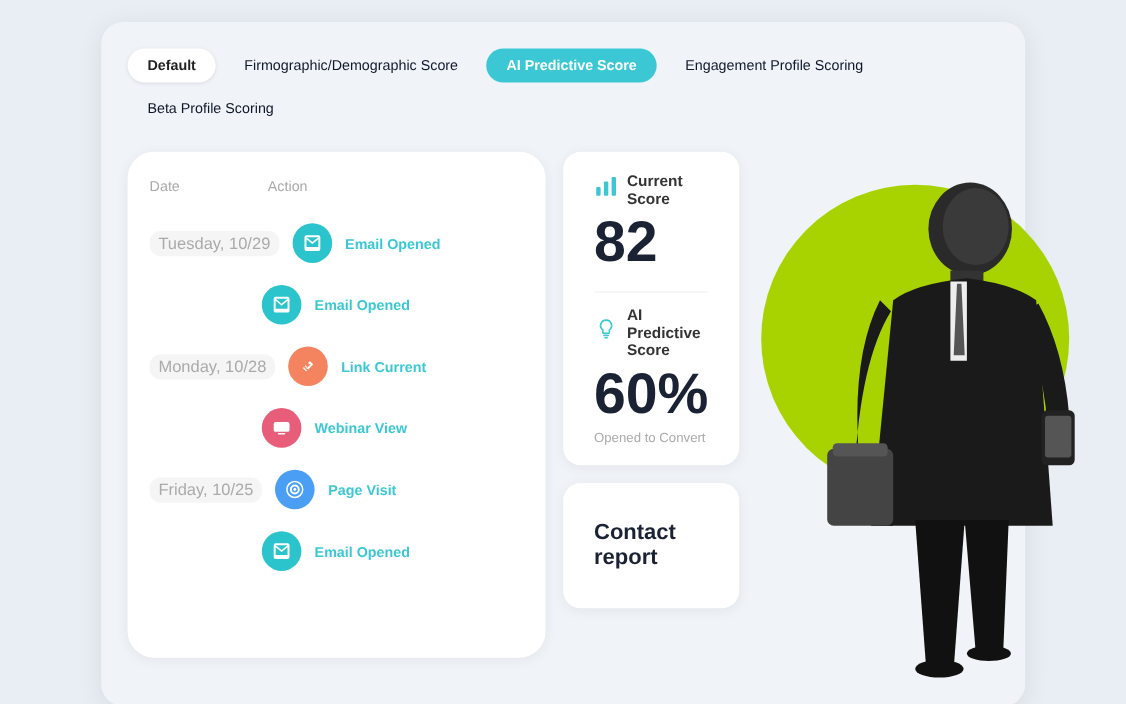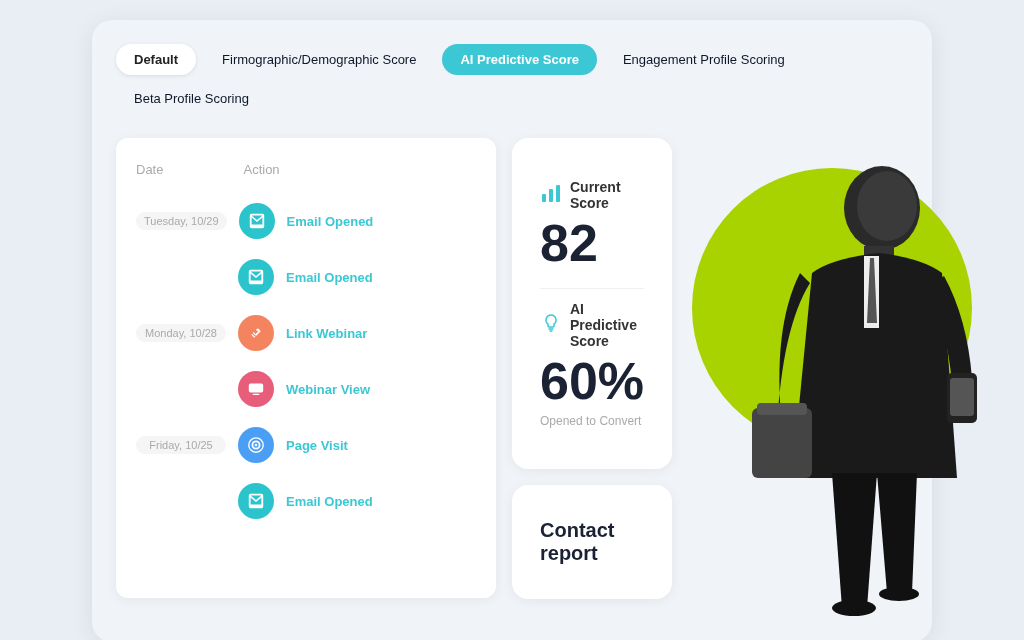--- a/index.html
+++ b/index.html
@@ -55,21 +55,21 @@
     
     .content-area {
       display: flex;
       gap: 16px;
       align-items: flex-start;
     }
 
     
     .activity-card {
       background: #fff;
-      border-radius: 12px;
+      border-radius: 24px;
       padding: 24px 20px;
       width: 380px;
       min-height: 460px;
       box-shadow: 0 2px 12px rgba(0,0,0,0.06);
       flex-shrink: 0;
     }
     .activity-header {
       display: flex;
       gap: 80px;
       margin-bottom: 16px;
@@ -84,21 +84,21 @@
       flex-direction: column;
       gap: 0;
     }
     .activity-row {
       display: flex;
       align-items: center;
       gap: 12px;
       padding: 10px 0;
     }
     .date-label {
-      font-size: 11px;
+      font-size: 15px;
       color: #aaa;
       background: #f5f5f5;
       border-radius: 10px;
       padding: 3px 8px;
       white-space: nowrap;
       min-width: 90px;
       text-align: center;
     }
     .date-placeholder {
       min-width: 90px;
@@ -120,21 +120,21 @@
     .action-label {
       font-size: 13px;
       font-weight: 600;
       color: #3bc8d4;
     }
 
     
     .score-card {
       background: #fff;
       border-radius: 16px;
-      padding: 41px 28px;
+      padding: 18px 28px;
       box-shadow: 0 2px 12px rgba(0,0,0,0.06);
       z-index: 2;
     }
     .score-row {
       display: flex;
       align-items: center;
       gap: 8px;
       margin-bottom: 4px;
     }
     .score-icon {
@@ -258,21 +258,21 @@
           <span class="action-label">Email Opened</span>
         </div>
 
         <div class="activity-row">
           <span class="date-label">Monday, 10/28</span>
           <div class="action-icon icon-orange">
             <svg class="icon-svg" viewBox="0 0 20 20" fill="white">
                 <path d="M11.3 5.3a1 1 0 011.4 0l2 2a1 1 0 010 1.4l-5 5a1 1 0 01-1.4 0l-2-2a1 1 0 010-1.4l1.3-1.3 1.4 1.4-.6.6.6.6 3.6-3.6-.6-.6-.6.6-1.4-1.4 1.3-1.3zm-4.6 4.6l-1.3 1.3a1 1 0 000 1.4l2 2a1 1 0 001.4 0l1.3-1.3-1.4-1.4-.6.6-.6-.6.6-.6-1.4-1.4z"></path>
               </svg>
           </div>
-          <span class="action-label">Link Webinar</span>
+          <span class="action-label">Link Current</span>
         </div>
 
         <div class="activity-row">
           <span class="date-placeholder"></span>
           <div class="action-icon icon-pink">
             <svg class="icon-svg" viewBox="0 0 20 20" fill="white">
                 <rect x="2" y="4" width="16" height="10" rx="2"></rect>
                 <polygon points="8,7 14,10 8,13" fill="white" opacity="0.5"></polygon>
                 <path d="M7 16h6" stroke="white" stroke-width="1.5" stroke-linecap="round"></path>
               </svg>

